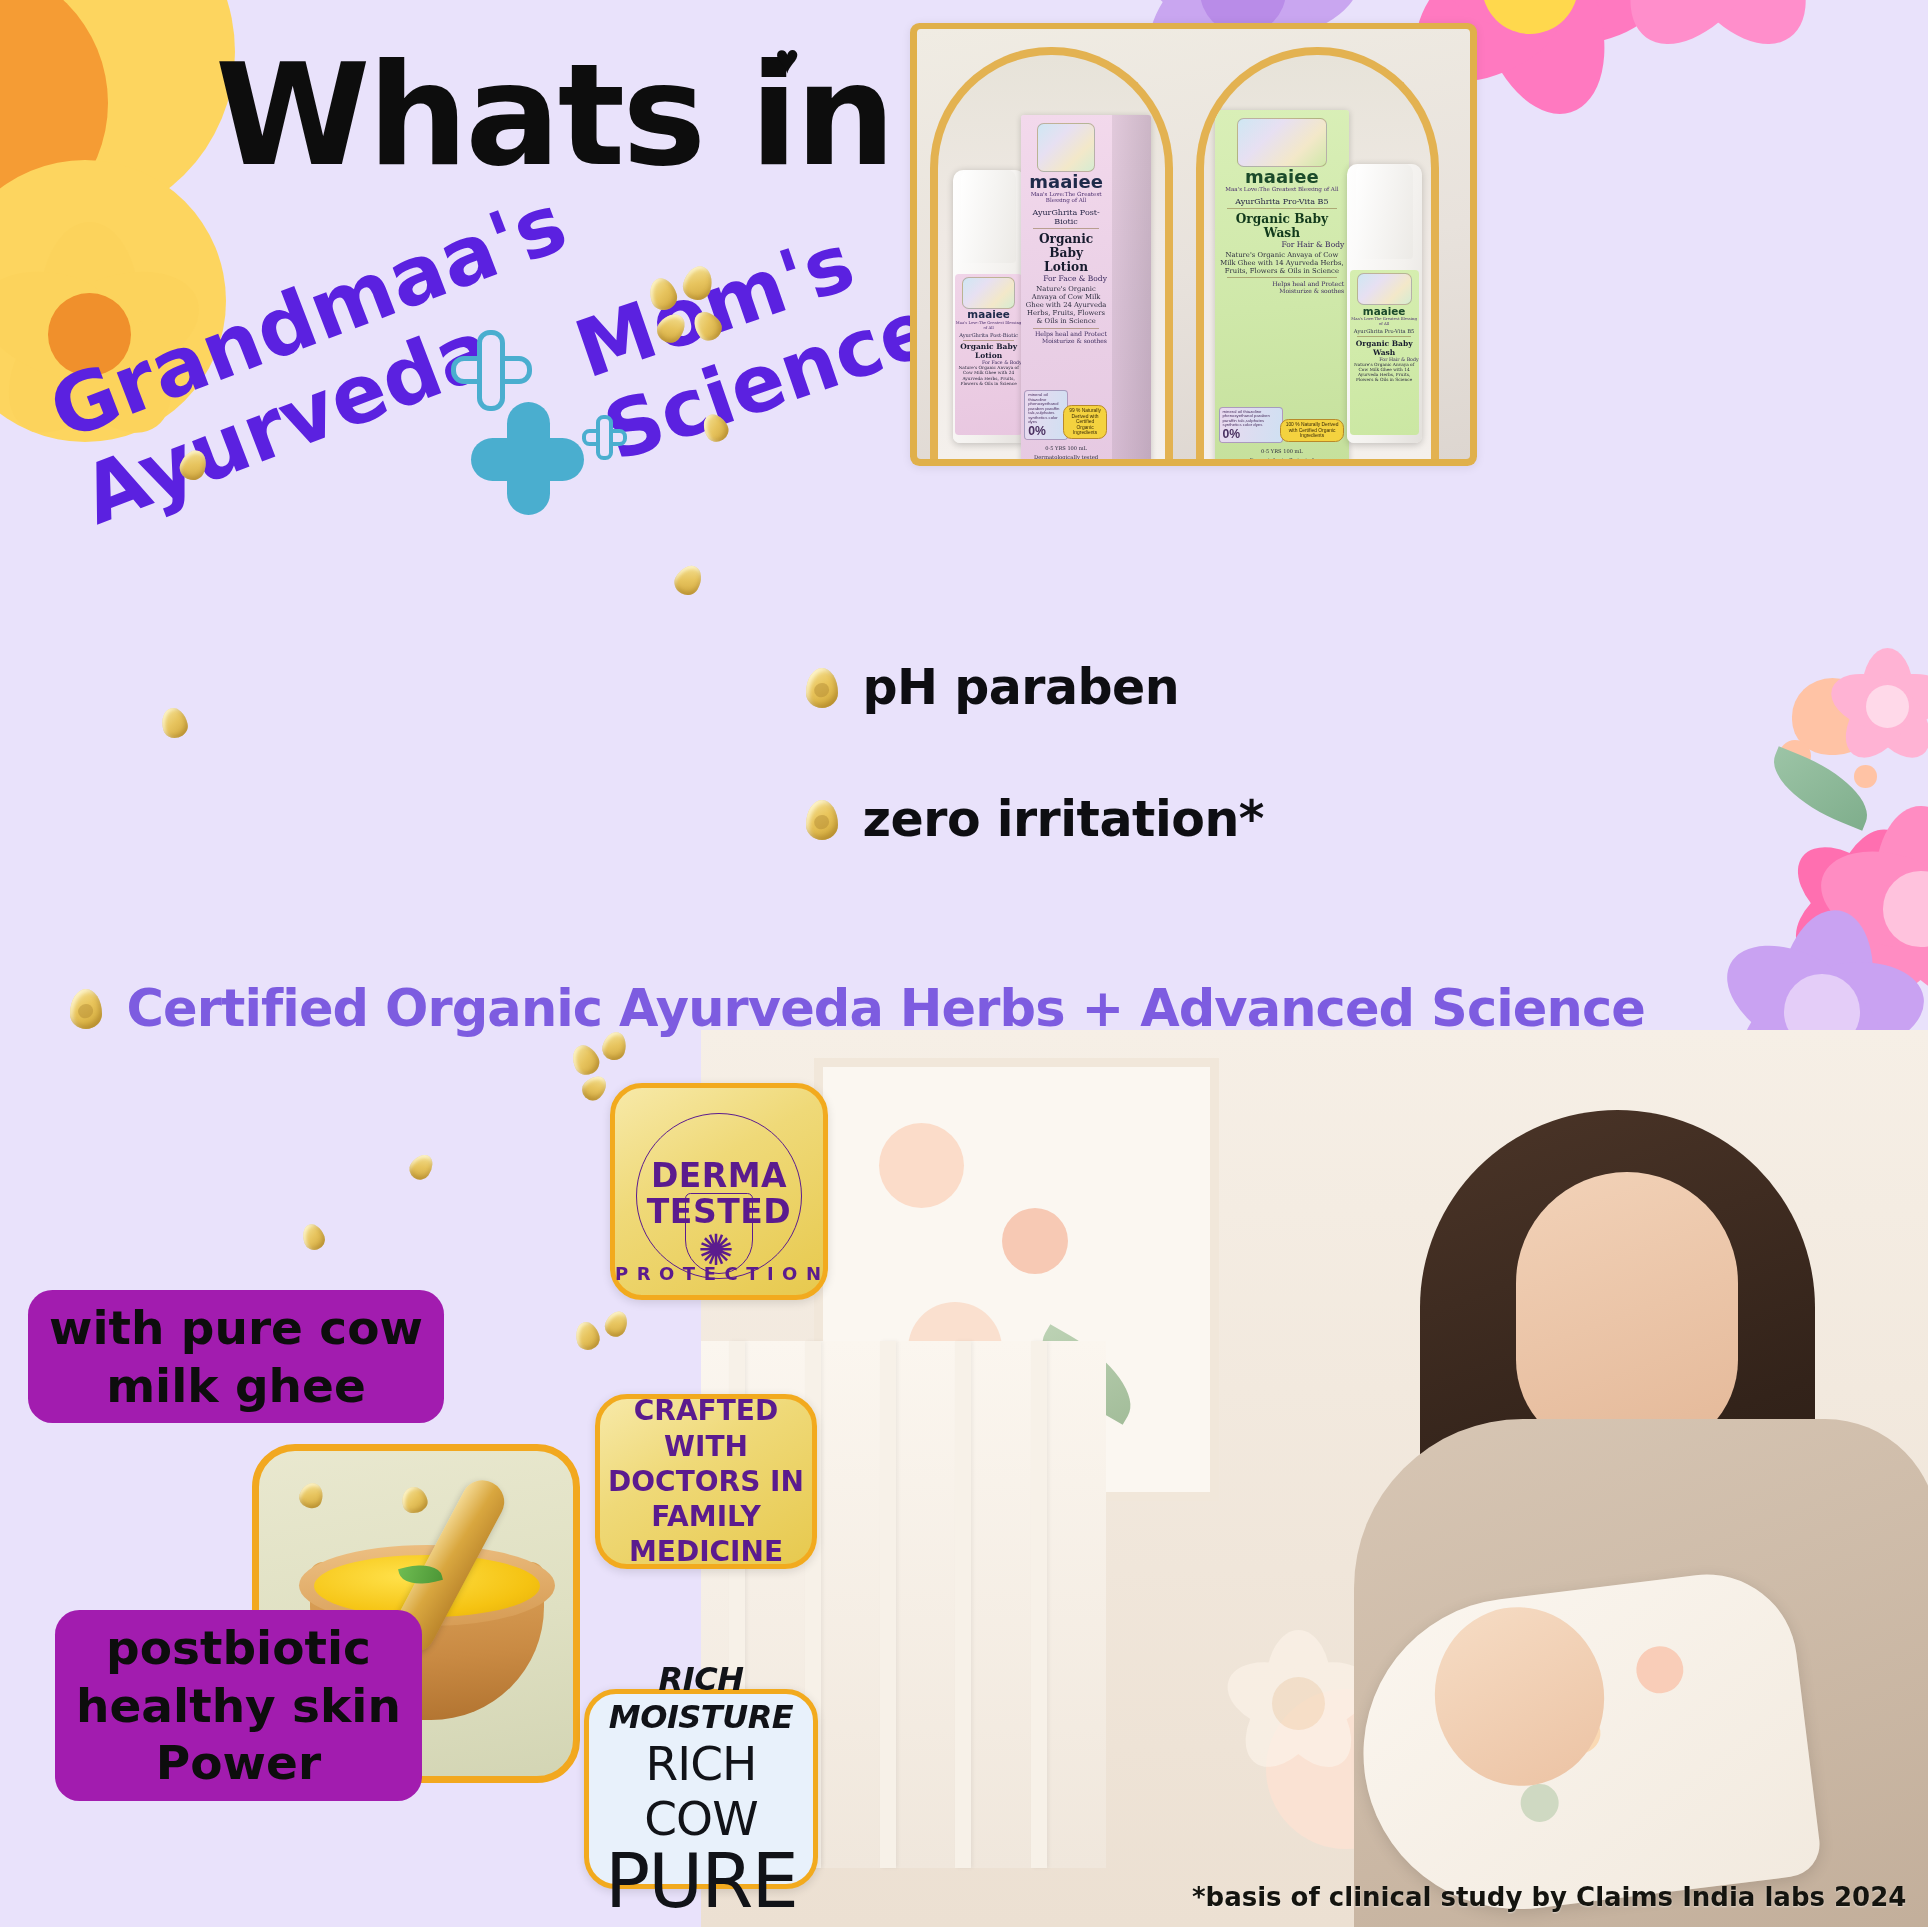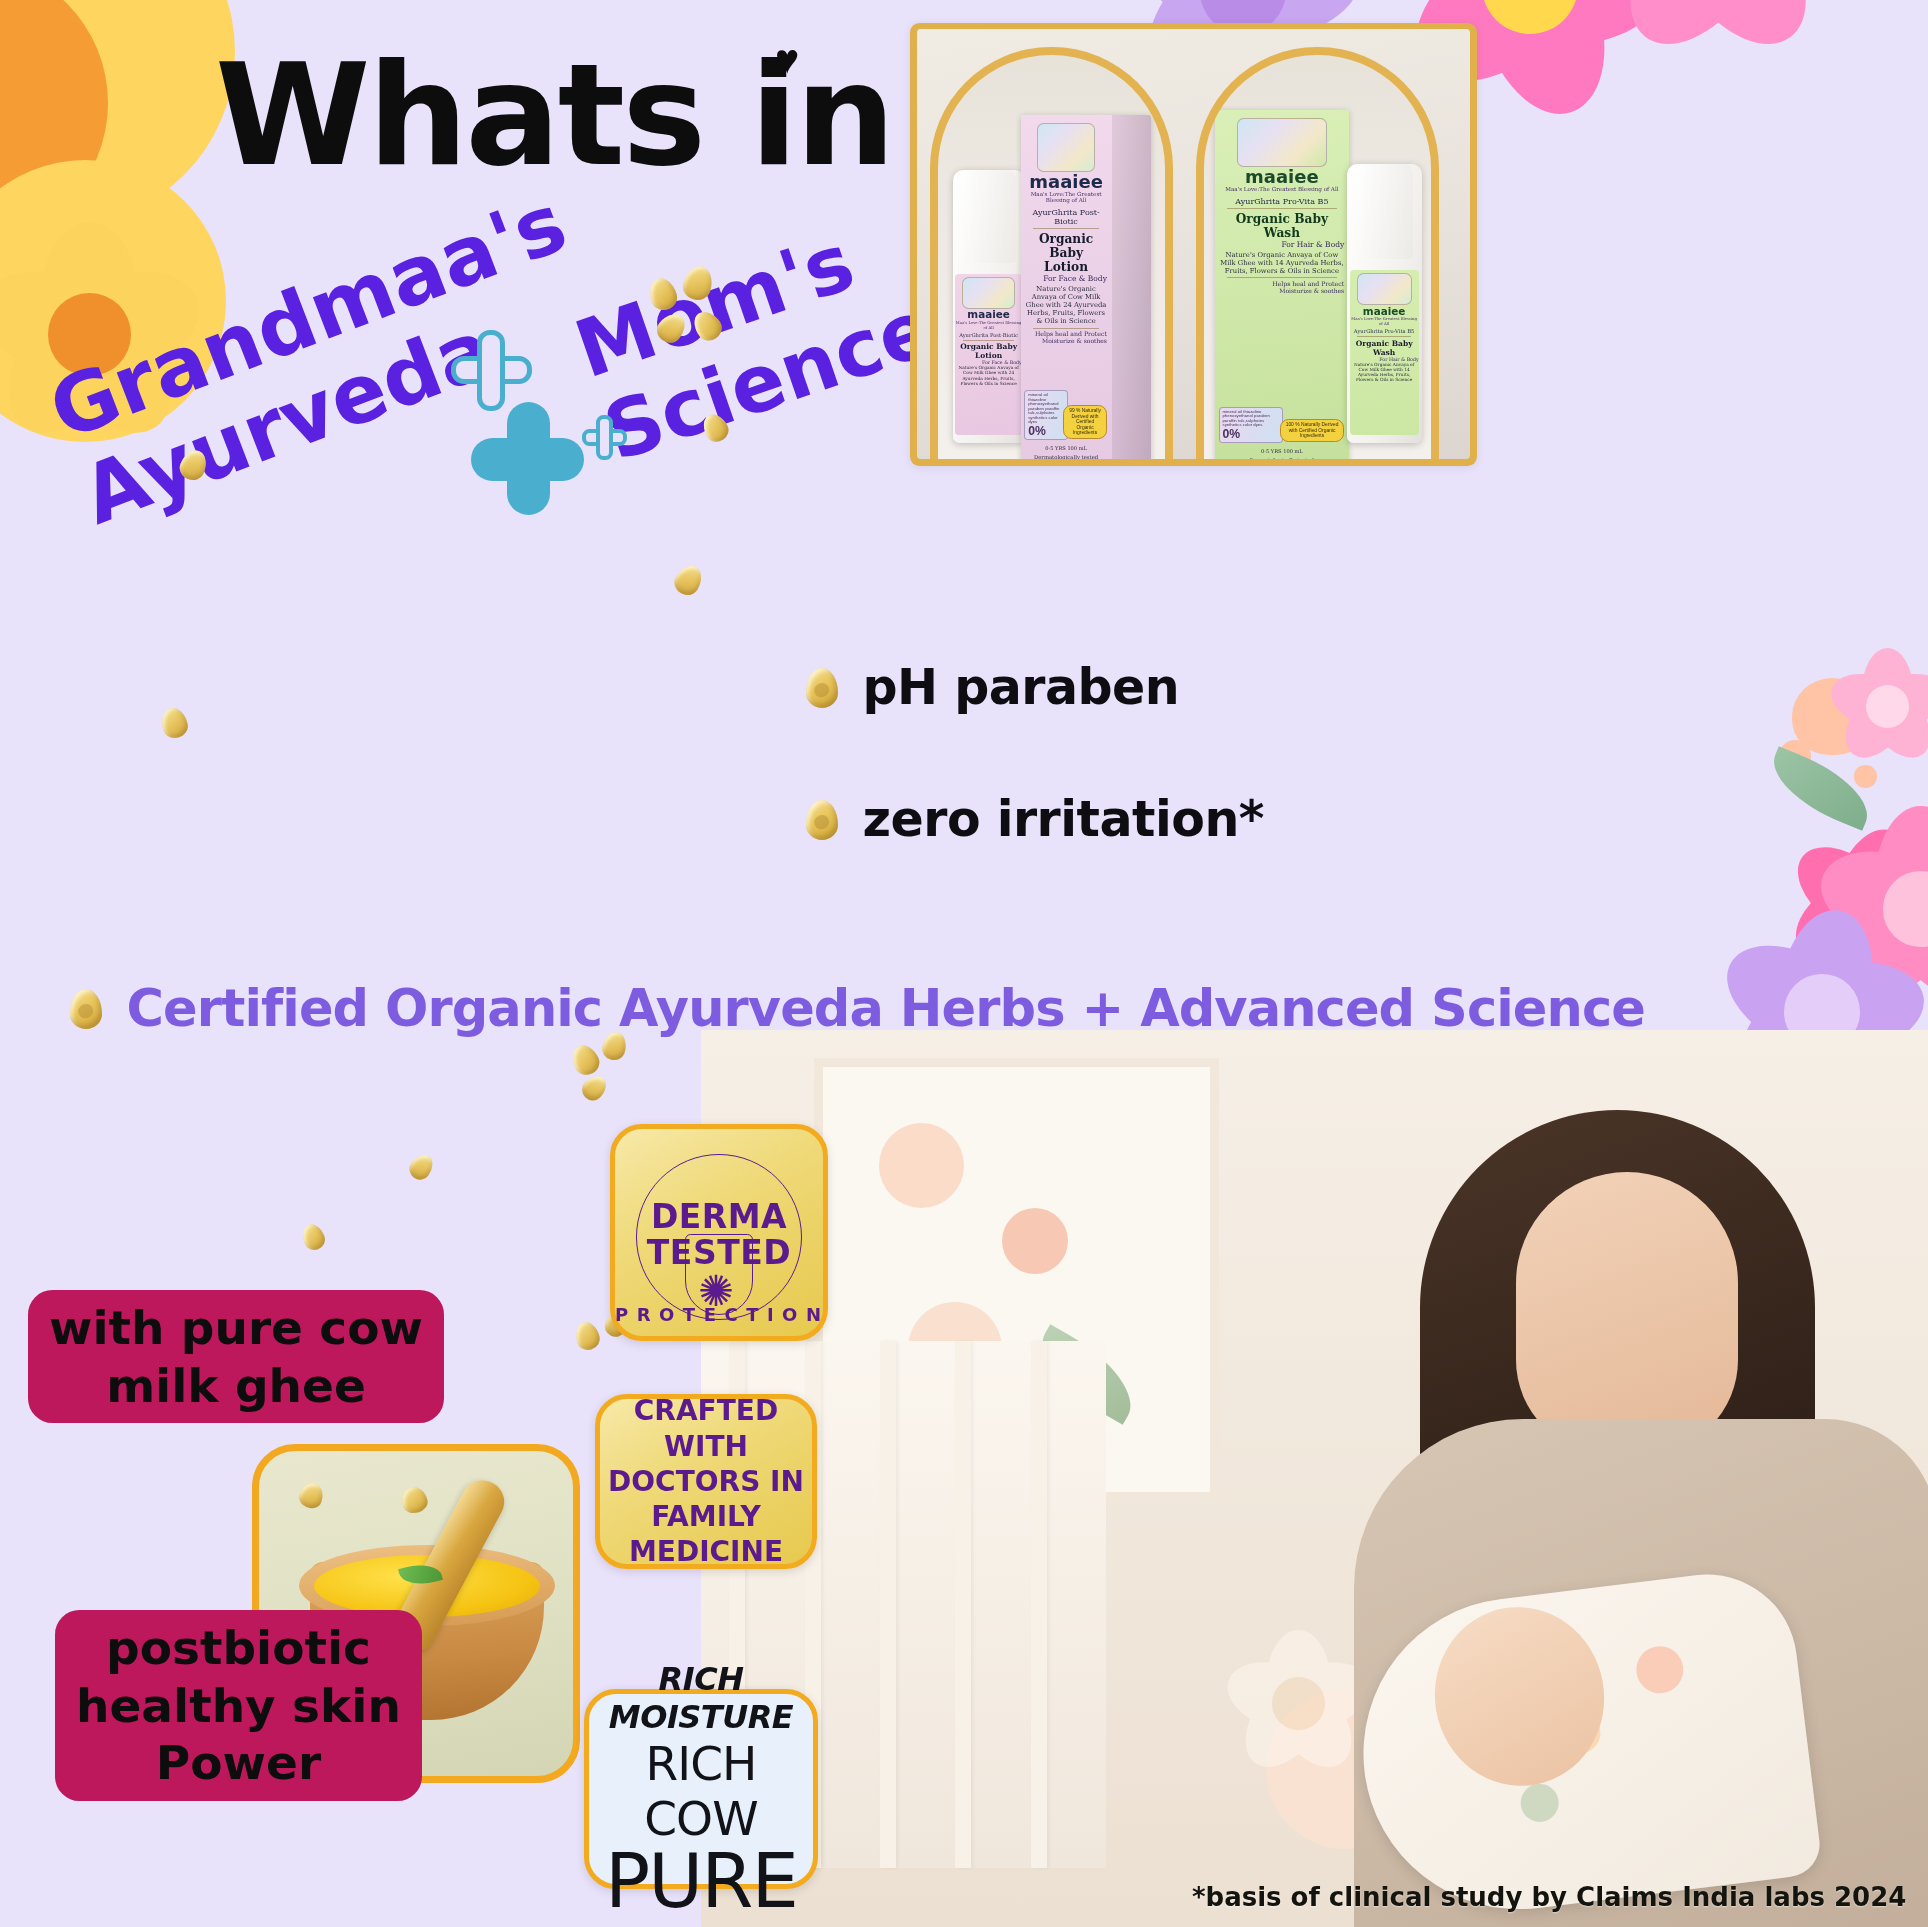--- a/index.html
+++ b/index.html
@@ -214,21 +214,21 @@
   .footnote {
     position:absolute; right:22.6px; bottom:15px;
     font-family:"DejaVu Sans", sans-serif; font-weight:bold;
     font-size:26px; color:#14140f; white-space:nowrap;
     text-shadow:0 0.9px 1.9px rgba(255,255,255,.5);
   }
 
   
   .callout {
     position:absolute;
-    background:#be185d; color:#0d0d0d;
+    background:#a21caf; color:#0d0d0d;
     font-family:"DejaVu Sans", sans-serif; font-weight:bold;
     font-size:47px; line-height:1.22; text-align:center;
     padding:9.4px 21px; border-radius:24.5px;
     white-space:pre-line;
   }
   .co-1 { left:28px; top:1290px; }
   .co-2 { left:55px; top:1610px; }
 
   
   .bowl-frame {
@@ -271,21 +271,21 @@
     border-radius:32px;
     display:flex; flex-direction:column; align-items:center; justify-content:center;
     text-align:center;
     box-shadow:0 2.8px 9.4px rgba(0,0,0,.12);
   }
   .badge::before, .badge::after {
     content:""; position:absolute; width:32px; height:32px;
     background:inherit; border:5.6px solid #f2aa1e; border-radius:50%;
     z-index:-1;
   }
-  .badge-derma { left:610px; top:1124px; width:218px; height:217px; }
+  .badge-derma { left:610px; top:1083px; width:218px; height:217px; }
   .badge-derma .dtxt {
     font-family:"DejaVu Sans", sans-serif; font-weight:bold;
     font-size:33px; color:#5b1b8e; line-height:1.0; letter-spacing:0.5px;
     position:relative; z-index:3; margin-top:3.8px;
   }
   .derma-circle {
     position:absolute; left:50%; top:52%; width:166px; height:166px;
     margin-left:-83px; margin-top:-83px;
     border:1.9px solid #5b1b8e; border-radius:50%;
   }

